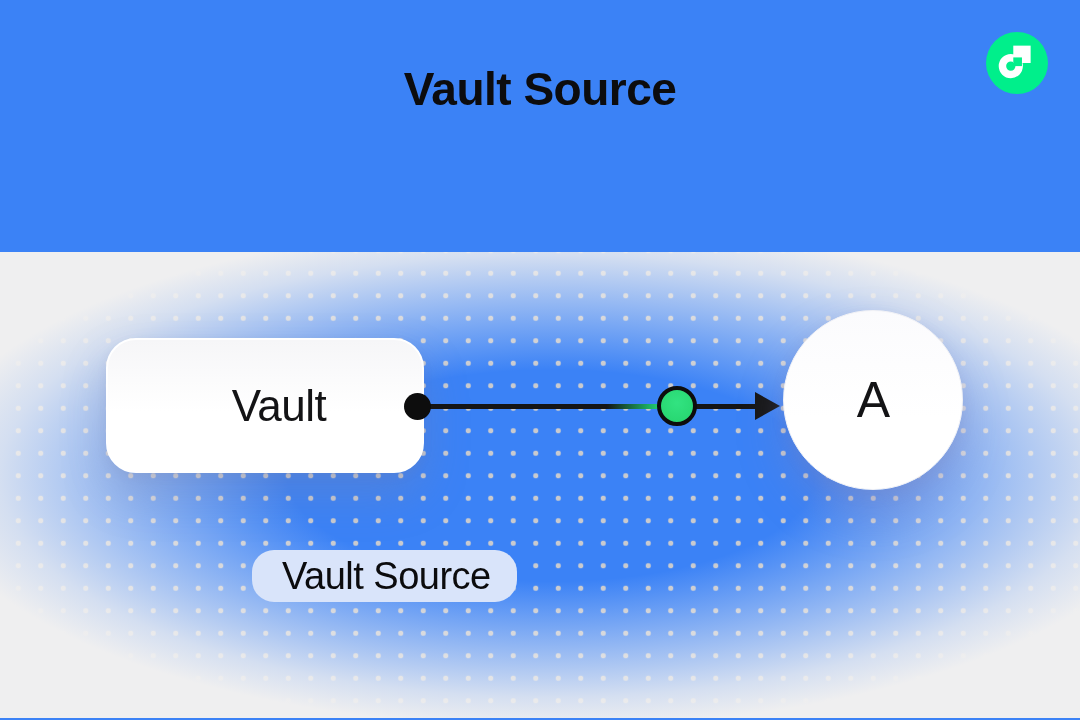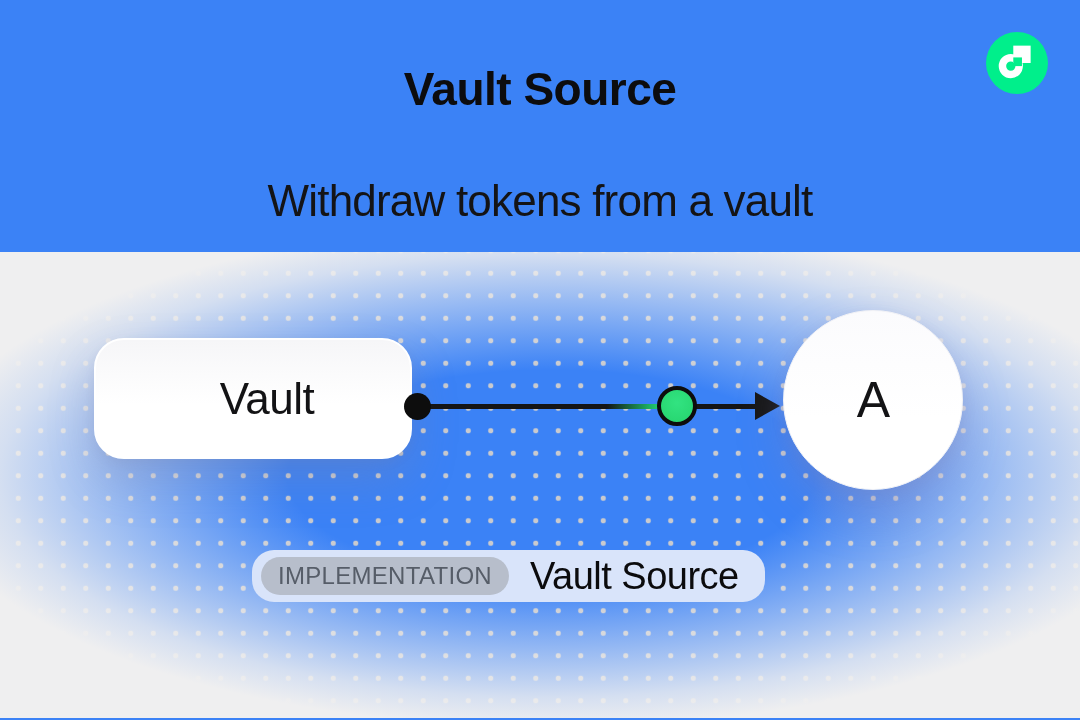--- a/index.html
+++ b/index.html
@@ -55,22 +55,22 @@
 
   .flow-logo {
     position: absolute;
     left: 986px; top: 32px;
     width: 62px; height: 62px;
   }
 
   
   .vault-box {
     position: absolute;
-    left: 94px; top: 338px;
-    width: 318px; height: 121px;
+    left: 106px; top: 338px;
+    width: 318px; height: 135px;
     border-radius: 30px;
     background: linear-gradient(180deg, #f6f6f8 0%, #ffffff 55%);
     border: 2px solid #ffffff;
     box-shadow: 0 22px 45px rgba(125,128,165,0.30), 0 4px 10px rgba(130,130,160,0.10);
     display: flex;
     align-items: center;
     justify-content: center;
     padding-left: 28px;
   }
   .vault-box .node-label {
@@ -170,21 +170,20 @@
 </style>
 </head>
 <body>
 
 <div class="canvas">
 
   <div class="dots"></div>
   <div class="dots-fade"></div>
 
   <div class="title">Vault Source</div>
-  <div class="subtitle">Withdraw tokens from a vault</div>
 
   <svg class="flow-logo" viewBox="0 0 100 100" aria-hidden="true">
     <circle cx="50" cy="50" r="50" fill="#00ef8b"></circle>
     <rect x="44" y="22" width="28" height="28" fill="#ffffff"></rect>
     <circle cx="40" cy="55" r="13.5" fill="none" stroke="#ffffff" stroke-width="12"></circle>
     <rect x="44" y="41" width="14" height="14" fill="#00ef8b"></rect>
   </svg>
 
   <div class="vault-box">
     <span class="node-label">Vault</span>
@@ -193,17 +192,16 @@
   <div class="edge-line"></div>
   <div class="edge-start-dot"></div>
   <div class="edge-token"></div>
   <div class="edge-arrowhead"></div>
 
   <div class="account-circle">
     <span class="node-label">A</span>
   </div>
 
   <div class="impl-badge">
-    <span class="impl-tag">IMPLEMENTATION</span>
     <span class="impl-label">Vault Source</span>
   </div>
 
 </div>
 
 </body></html>

